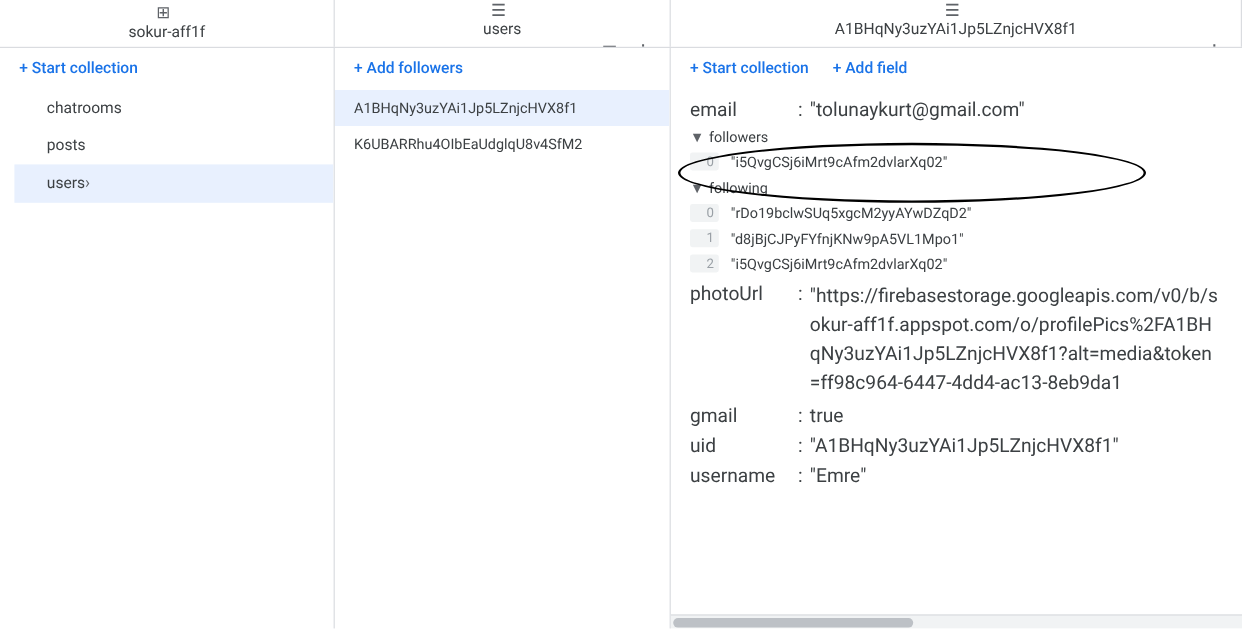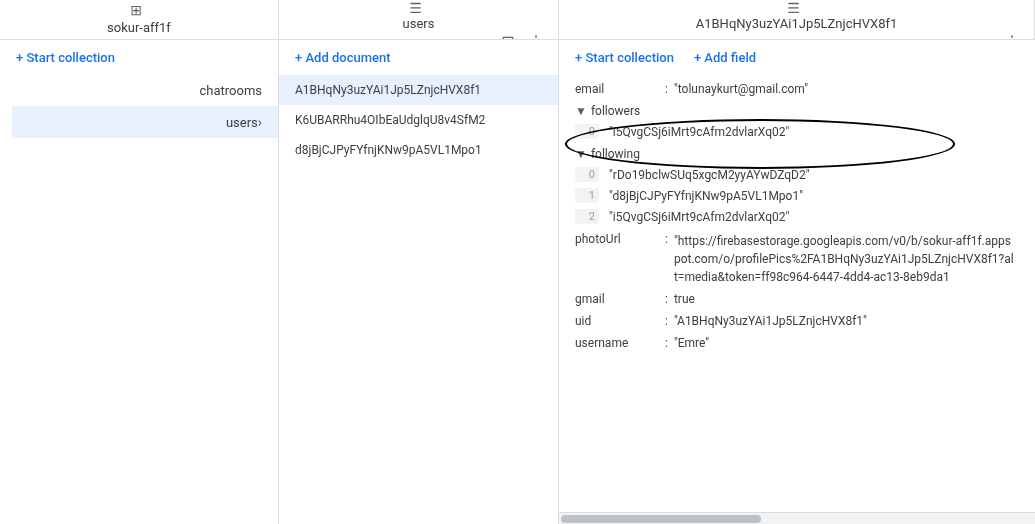--- a/index.html
+++ b/index.html
@@ -21,33 +21,33 @@
     .main-row { display: flex; flex: 1; overflow: hidden; }
 
     
     .panel-1 { width: 279px; border-right: 1px solid #dadce0; display: flex; flex-direction: column; overflow: hidden; }
     .panel-2 { width: 280px; border-right: 1px solid #dadce0; display: flex; flex-direction: column; overflow: hidden; }
     .panel-3 { flex: 1; display: flex; flex-direction: column; overflow: hidden; }
 
     .add-btn { display: flex; align-items: center; gap: 6px; padding: 10px 16px; color: #1a73e8; font-size: 13px; cursor: pointer; font-weight: 500; }
 
     .collection-list { flex: 1; overflow-y: auto; }
-    .collection-item { padding: 8px 16px 8px 27px; cursor: pointer; font-size: 13px; color: #3c4043; display: flex; align-items: center; justify-content: flex-end; margin-left: 12px; }
+    .collection-item { padding: 8px 16px 8px 27px; cursor: pointer; font-size: 13px; color: #3c4043; display: flex; align-items: center; justify-content: flex-start; margin-left: 12px; }
     .collection-item.selected { background: #e8f0fe; }
     .collection-item .chevron { color: #5f6368; font-size: 14px; }
 
     
     .doc-list { flex: 1; overflow-y: auto; }
     .doc-item { padding: 8px 16px; cursor: pointer; font-size: 12px; color: #3c4043; white-space: nowrap; overflow: hidden; text-overflow: ellipsis; }
     .doc-item.selected { background: #e8f0fe; }
 
     
     .field-panel { flex: 1; overflow-y: auto; padding: 8px 0; position: relative; }
 
-    .field-row { display: flex; align-items: flex-start; padding: 3px 16px; font-size: 12px; min-height: 22px; }
+    .field-row { display: flex; align-items: flex-start; padding: 3px 16px; font-size: 16px; min-height: 22px; }
     .field-key { color: #3c4043; min-width: 90px; padding-right: 8px; white-space: nowrap; }
     .field-colon { color: #3c4043; margin-right: 6px; }
     .field-value { color: #3c4043; }
     .field-value.string-val { color: #3c4043; }
     .field-value.bool-val { color: #3c4043; }
 
     .array-container { padding-left: 16px; }
     .array-item { display: flex; align-items: center; padding: 3px 0; font-size: 12px; }
     .array-index { color: #9aa0a6; min-width: 24px; text-align: right; margin-right: 10px; font-size: 11px; background: #f1f3f4; padding: 1px 4px; border-radius: 2px; }
     .array-value { color: #3c4043; }
@@ -94,33 +94,35 @@
   </div>
 
   <div class="main-row">
 
     <div class="panel-1">
       <div class="add-btn" style="color:#1a73e8; font-weight:500;">+ Start collection</div>
       <div class="collection-list">
         <div class="collection-item">
           <span>chatrooms</span>
         </div>
+        <div class="collection-item">
+          <span>posts</span>
+        </div>
         <div class="collection-item selected">
           <span>users</span>
           <span class="chevron">›</span>
         </div>
       </div>
     </div>
 
     <div class="panel-2">
-      <div class="add-btn" style="color:#1a73e8; font-weight:500;">+ Add document</div>
+      <div class="add-btn" style="color:#1a73e8; font-weight:500;">+ Add followers</div>
       <div class="doc-list">
         <div class="doc-item selected">A1BHqNy3uzYAi1Jp5LZnjcHVX8f1</div>
         <div class="doc-item">K6UBARRhu4OIbEaUdglqU8v4SfM2</div>
-        <div class="doc-item">d8jBjCJPyFYfnjKNw9pA5VL1Mpo1</div>
       </div>
     </div>
 
     <div class="panel-3">
       <div style="display:flex; gap:20px; padding: 6px 16px 2px;">
         <div class="add-btn" style="padding:4px 0; color:#1a73e8; font-weight:500;">+ Start collection</div>
         <div class="add-btn" style="padding:4px 0; color:#1a73e8; font-weight:500;text-align:center;">+ Add field</div>
       </div>
 
       <div class="field-panel" style="position:relative;">

